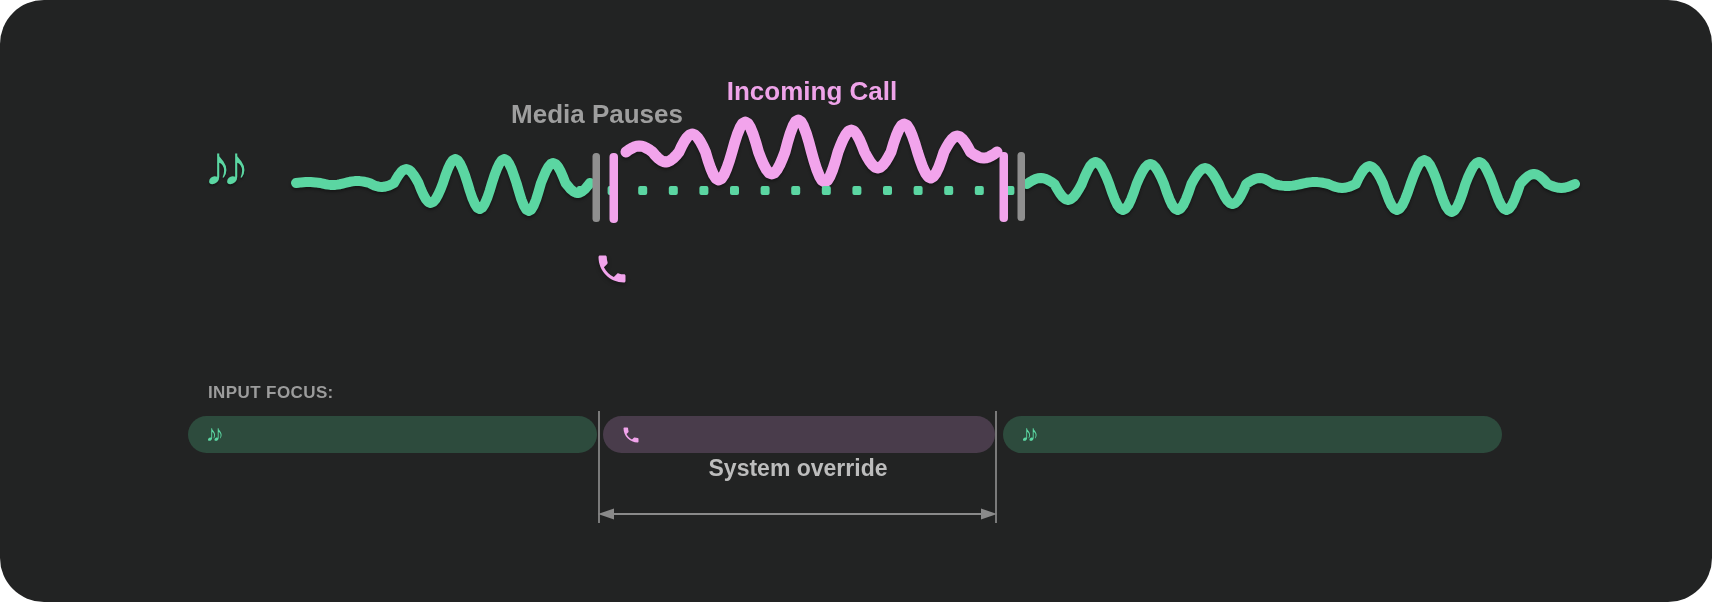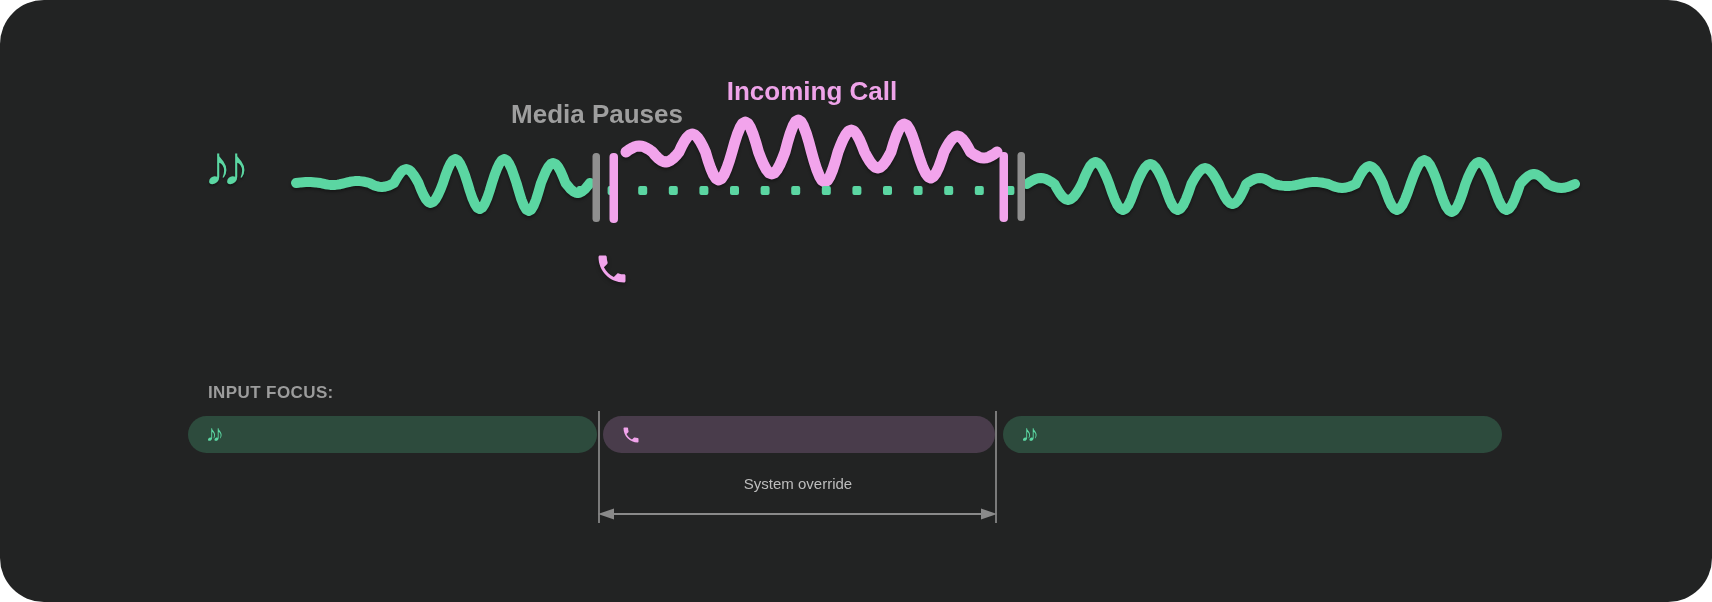--- a/index.html
+++ b/index.html
@@ -34,22 +34,22 @@
   .bar{position:absolute;top:416px;height:37px;border-radius:19px;display:flex;
        align-items:center;padding-left:18px;box-sizing:border-box;}
   .bar-media{background:var(--bar-media-bg,#2d4b3d);}
   .bar-call{background:var(--bar-call-bg,#493c4b);}
   .bar-notes{font-size:23px;line-height:1;letter-spacing:-5px;color:var(--media-green,#5bd6a2);
              transform:translateY(-1px);}
   .phone-small{width:20px;height:20px;}
   .phone-small path{fill:var(--call-pink,#f2a4ec);}
 
   .guide{position:absolute;top:411px;width:2px;height:112px;background:var(--guide-gray,#8a8a8a);opacity:.85;}
-  .override-label{position:absolute;left:798px;top:475px;transform:translateX(-50%);
-             font-size:15px;color:var(--override-text,#bdbdbd);white-space:nowrap;}
+  .override-label{position:absolute;left:798px;top:455px;transform:translateX(-50%);
+             font-size:23px;color:var(--override-text,#bdbdbd);white-space:nowrap;font-weight:bold;}
   .override-arrow{position:absolute;left:598px;top:506px;}
   .override-arrow line{stroke:var(--guide-gray,#8a8a8a);stroke-width:1.8;}
   .override-arrow polygon{fill:var(--guide-gray,#8a8a8a);}
 </style>
 </head>
 <body>
 
 <div class="stage">
   <div class="panel">
 

